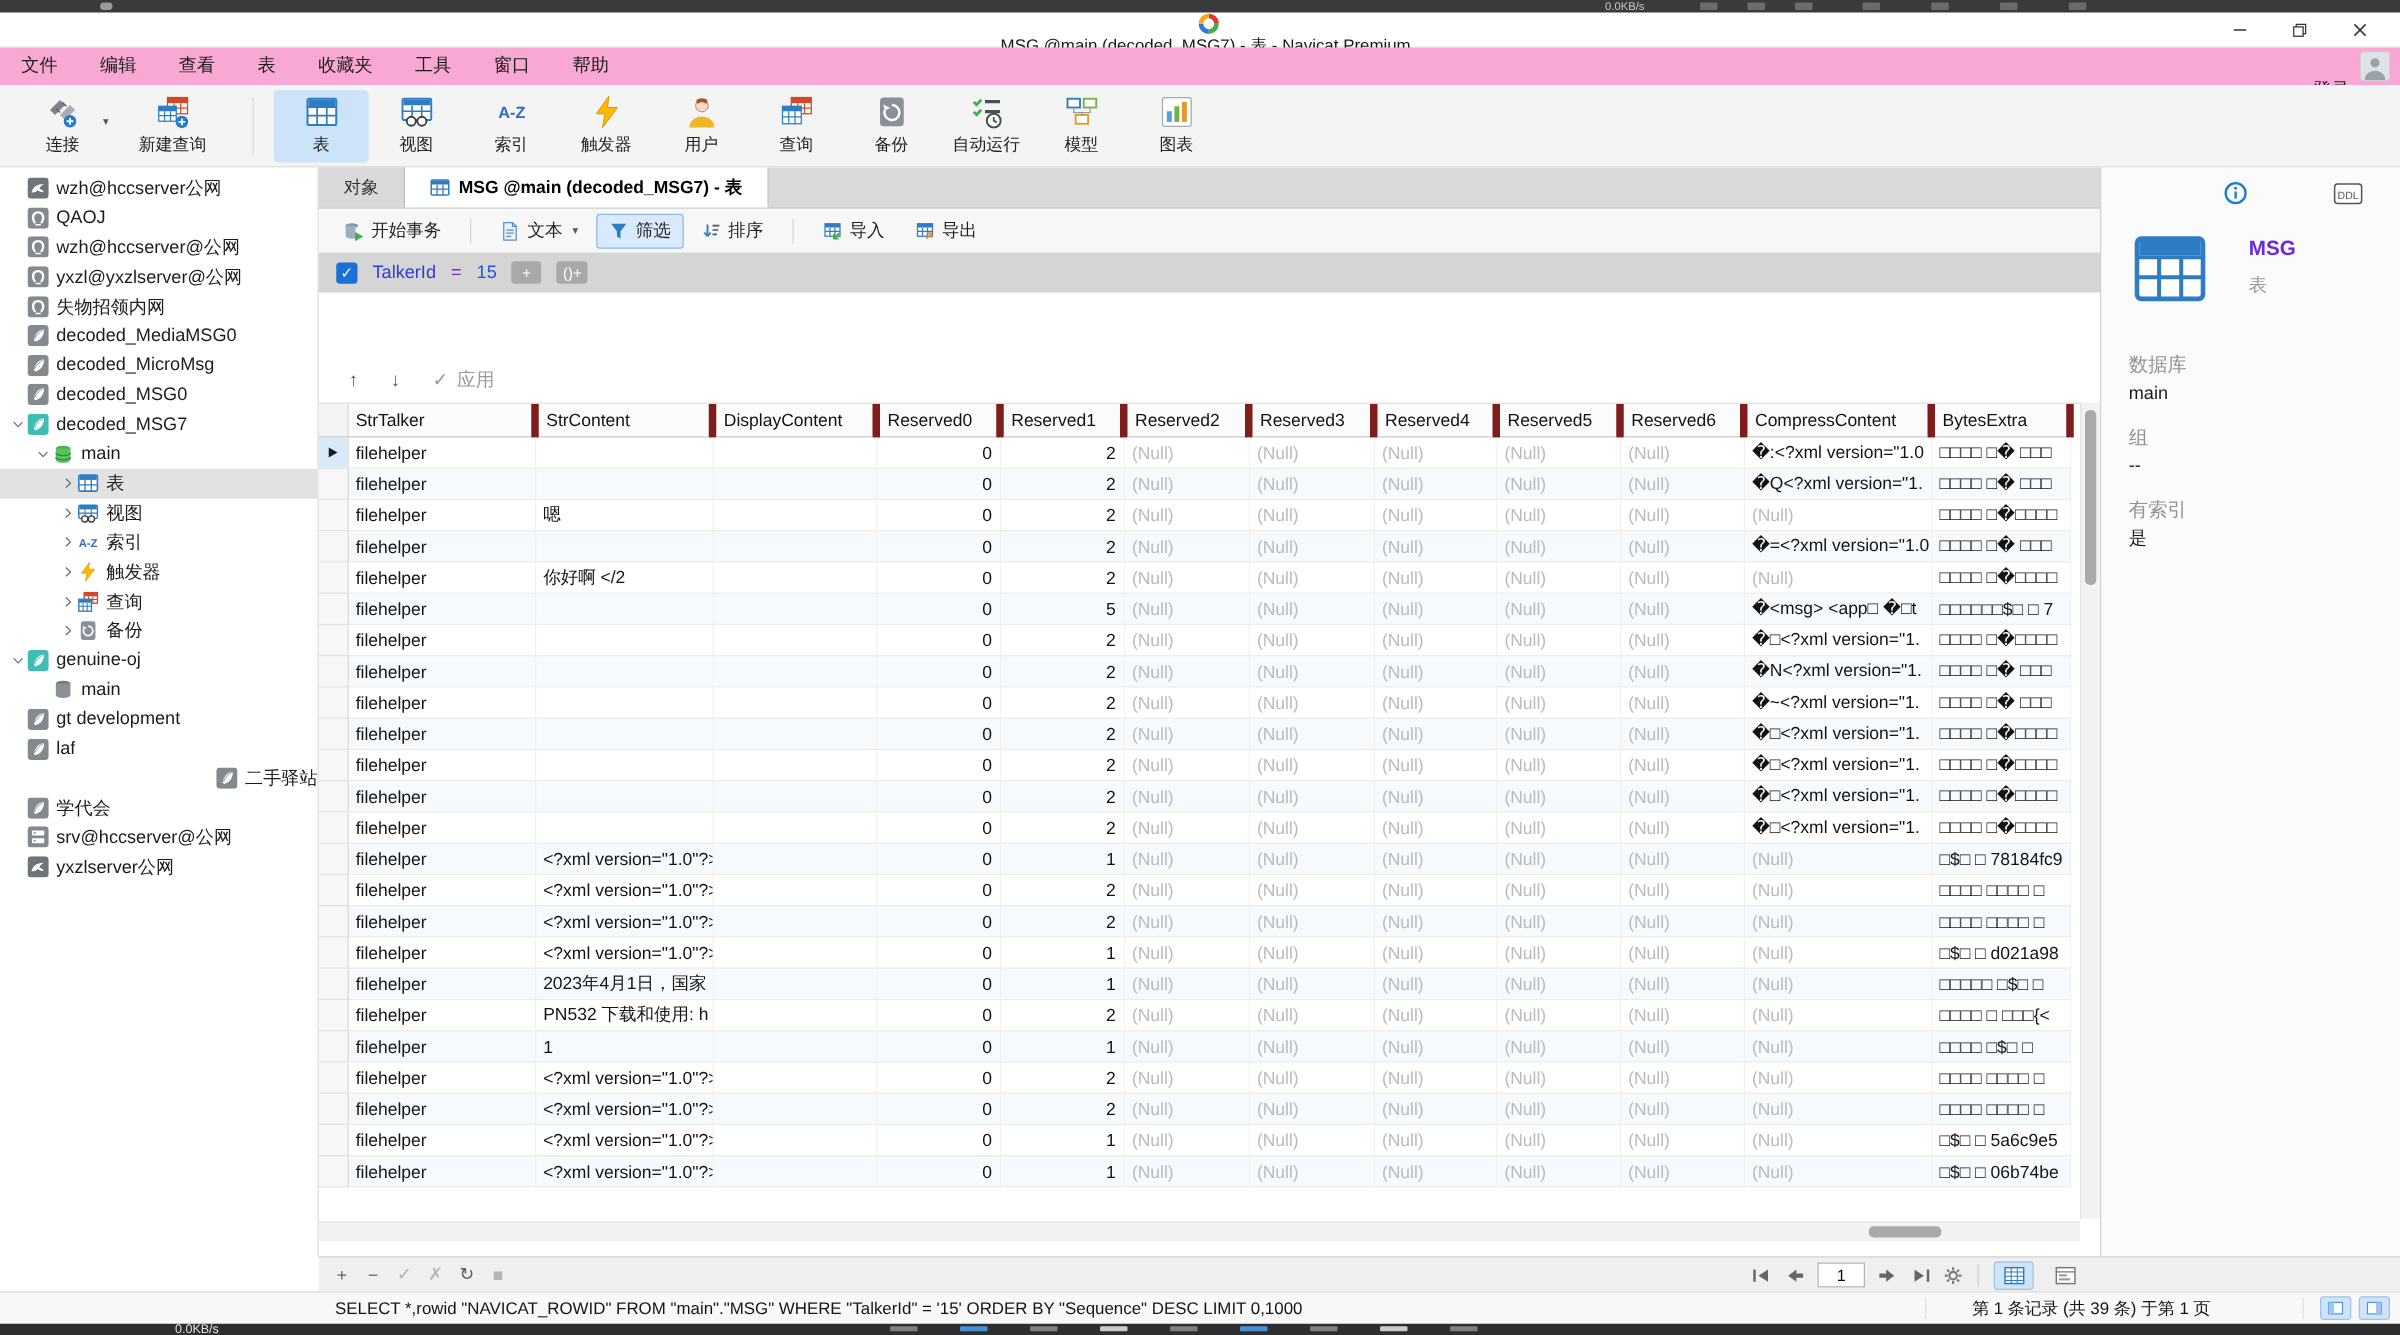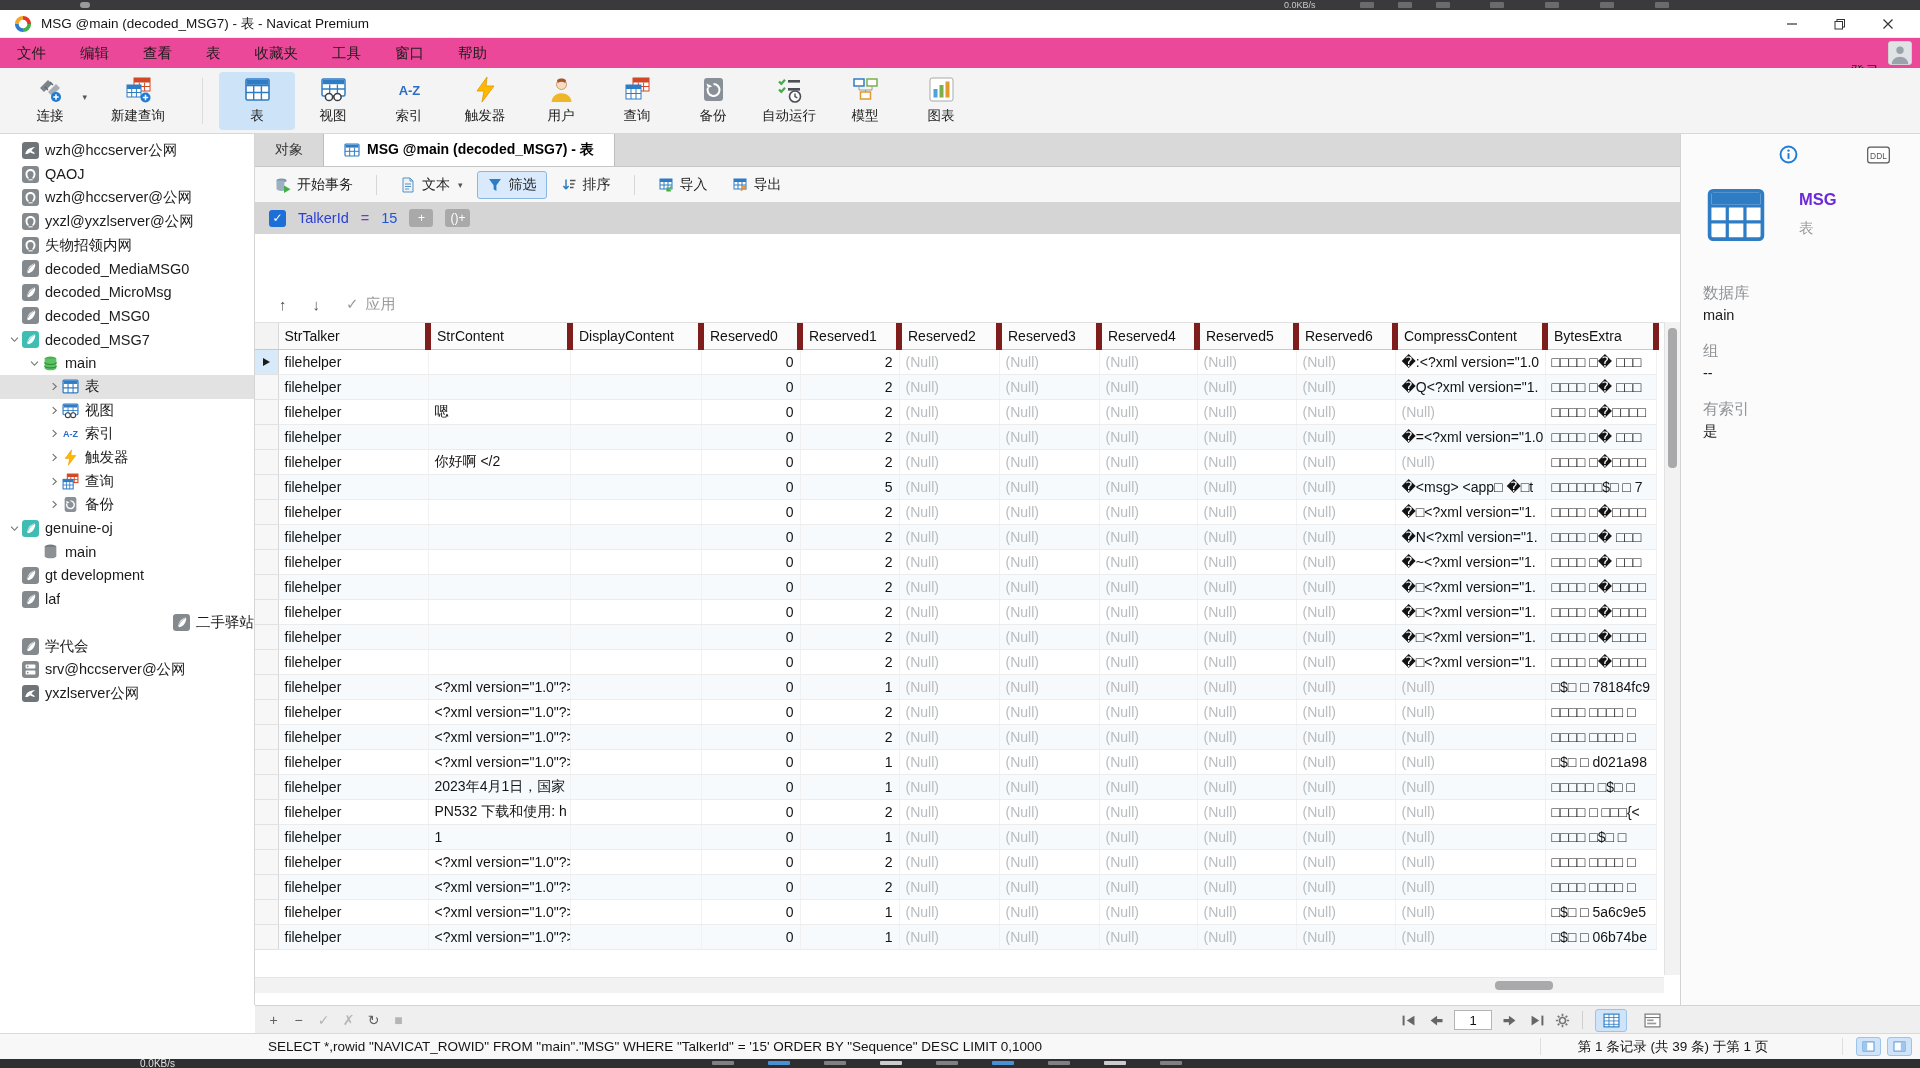--- a/index.html
+++ b/index.html
@@ -10,29 +10,29 @@
 
   
   .top-strip { position:absolute; left:0; top:0; width:1920px; height:10px; background:#3a3a3c; z-index:5; }
   .top-strip .ts-text { position:absolute; left:1284px; top:0; font-size:9px; line-height:10px; color:#c9c9c9; }
   .ts-frag { position:absolute; top:2px; width:14px; height:6px; background:#6b6b6d; border-radius:1px; }
   .bottom-strip { position:absolute; left:0; top:1059px; width:1920px; height:9px; background:#2e2e30; z-index:5; }
   .bottom-strip .bs-text { position:absolute; left:140px; top:-1px; font-size:10px; color:#e2e2e2; }
   .bs-frag { position:absolute; top:2px; width:22px; height:4px; background:#808084; border-radius:1px; }
 
   
-  .titlebar { position:absolute; left:0; top:10px; width:1920px; height:28px; background:#ffffff; display:flex; align-items:center; border-bottom:1px solid #ececec; }
+  .titlebar { position:absolute; left:0; top:10px; width:1920px; height:28px; background:#ffffff; display:flex; align-items:center; border-bottom:1px solid #ececec;flex-direction:column; }
   .tb-logo { width:18px; height:18px; margin-left:14px; }
   .tb-title { margin-left:9px; font-size:13.5px; color:#151515; }
   .win-controls { position:absolute; right:8px; top:0; height:28px; display:flex; }
   .wc { width:48px; height:28px; display:flex; align-items:center; justify-content:center; }
   .wc .ic { width:12px; height:12px; }
 
   
-  .menubar { position:absolute; left:0; top:38px; width:1920px; height:30px; background:#ec4899; display:flex; align-items:flex-end; }
+  .menubar { position:absolute; left:0; top:38px; width:1920px; height:30px; background:#f9a8d4; display:flex; align-items:flex-end; }
   .menu-item { padding:0 17px; font-size:14.5px; color:#1c1c1c; height:30px; line-height:30px; }
   .menu-right { position:absolute; right:8px; top:0; height:30px; display:flex; align-items:center; gap:8px; }
   .login-label { font-size:15px; color:#1c1c1c;margin-top:38px; }
   .avatar { width:24px; height:24px; border:1px solid #d0d0d0; border-radius:3px; background:#e8eaec; overflow:hidden; }
 
   
   .main-toolbar { position:absolute; left:0; top:68px; width:1920px; height:66px; background:#f4f4f5; border-bottom:1px solid #d8d8d8; display:flex; align-items:center; padding-left:12px; }
   .tbi { position:relative; min-width:76px; height:58px; display:flex; flex-direction:column; align-items:center; justify-content:center; gap:4px; border-radius:4px; padding:0 8px; }
   .tbi.wide { min-width:100px; }
   .tbi.active { background:#cde3f8; }

